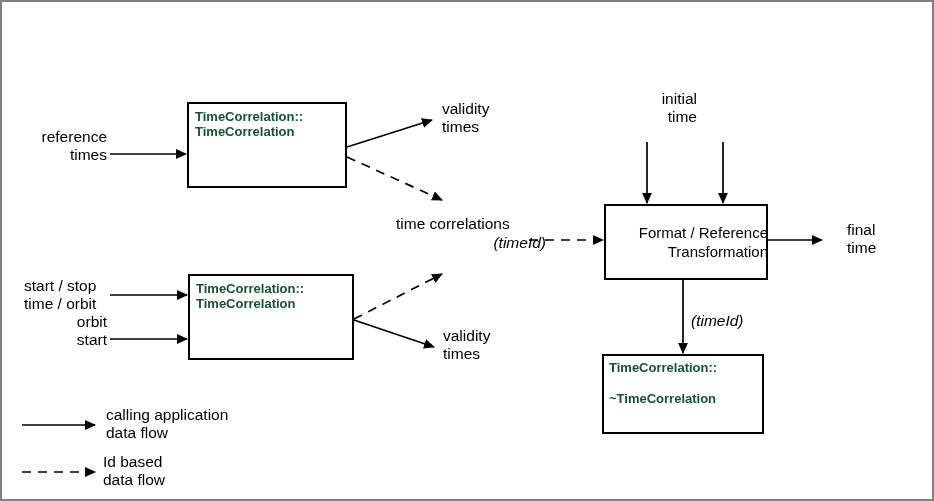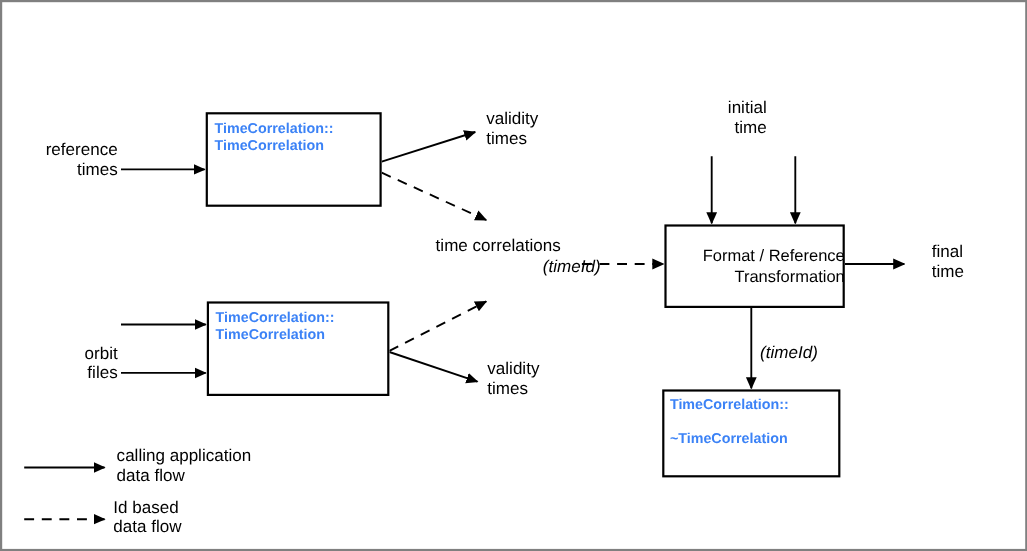--- a/index.html
+++ b/index.html
@@ -2,21 +2,21 @@
 <html><head>
 <meta charset="utf-8">
 <style>
   html,body{margin:0;padding:0;background:#ffffff;}
   body{width:934px;height:501px;overflow:hidden;font-family:"Liberation Sans",sans-serif;}
   #frame{position:relative;width:934px;height:501px;box-sizing:border-box;
          border:2px solid #808080;background:#ffffff;}
   #canvas{position:absolute;left:0;top:0;width:930px;height:497px;}
   .lbl{position:absolute;white-space:pre;color:#000;font-family:"Liberation Sans",sans-serif;
        font-size:15.5px;line-height:18px;}
-  .boxlbl{position:absolute;white-space:pre;color:#3b82f6;font-weight:bold;
+  .boxlbl{position:absolute;white-space:pre;color:#14532d;font-weight:bold;
           font-family:"Liberation Sans",sans-serif;font-size:13px;line-height:15px;}
   .ital{font-style:italic;}
   .ctr{text-align:right;}
   .rt{text-align:right;}
   .lt{text-align:left;}
   #title{position:absolute;color:#000;font-family:"Liberation Serif",serif;
          font-weight:bold;font-size:22px;white-space:pre;left:466px;top:18px;}
   .nobox{position:absolute;border:2px solid #000;background:#fff;box-sizing:border-box;}
   svg{position:absolute;left:0;top:0;pointer-events:none;}
 </style>
@@ -107,23 +107,25 @@
 
   <div class="lbl rt" style="left:0px;top:126px;width:105px;">reference
 times</div>
 
   <div class="lbl lt" style="left:440px;top:98px;width:120px;">validity
 times</div>
 
   <div class="lbl lt" style="left:394px;top:213px;width:150px;">time correlations</div>
   <div class="lbl ctr ital" style="left:394px;top:232px;width:150px;">(timeId)</div>
 
+  <div class="lbl lt" style="left:22px;top:275px;width:130px;">start / stop
+time / orbit</div>
 
   <div class="lbl rt" style="left:0px;top:311px;width:105px;">orbit
-files</div>
+start</div>
 
   <div class="lbl lt" style="left:441px;top:325px;width:120px;">validity
 times</div>
 
   <div class="lbl ctr" style="left:595px;top:88px;width:100px;">initial
 time</div>
 
 
   <div class="lbl lt" style="left:828px;top:219px;width:90px;margin-left:17px;">final
 time</div>

